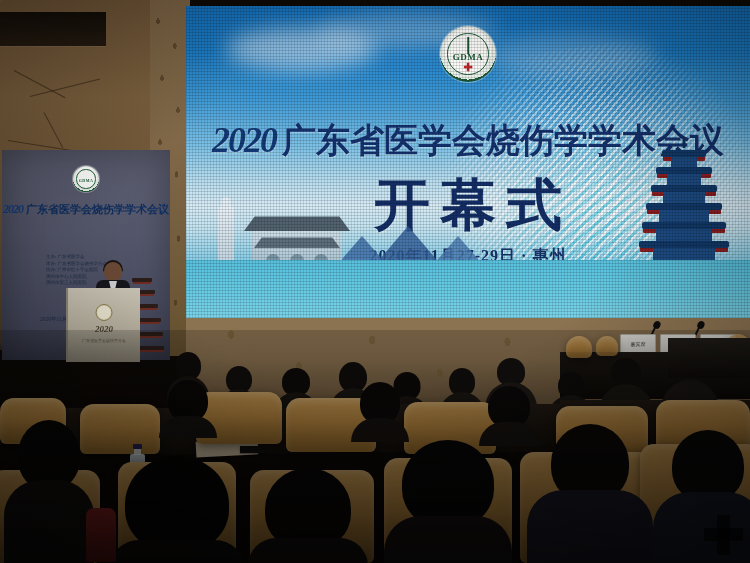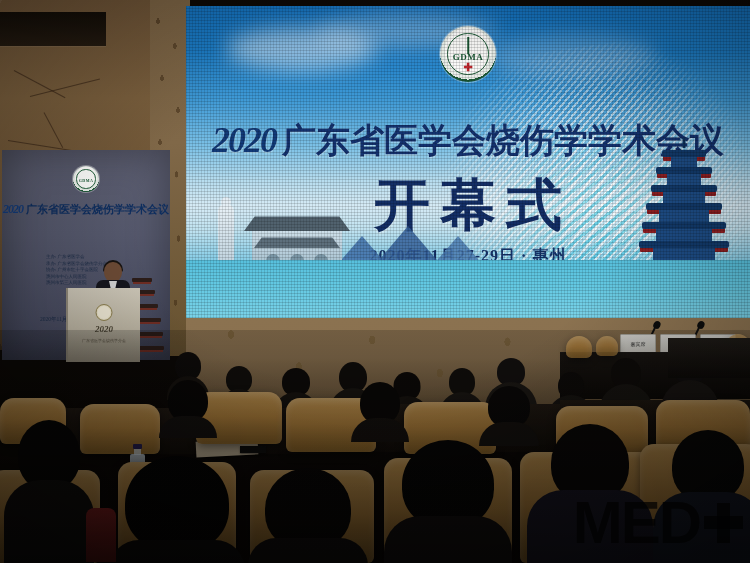--- a/index.html
+++ b/index.html
@@ -631,17 +631,16 @@
     <div class="h" style="top:0;width:72px;height:72px;background:#0a0908;"></div>
     <div class="sh" style="top:62px;width:110px;height:74px;background:#191d2b;"></div>
   </div>
 
   <div style="position:absolute;left:86px;top:508px;width:30px;height:54px;background:linear-gradient(180deg,#8c2322,#5d1514);border-radius:8px 8px 0 0;"></div>
 
   <div class="room-shade"></div>
   <div class="vignette"></div>
 
   <div class="watermark">
-    <span style="font-size:60px;">MED</span>
     <span class="wm-plus"></span>
   </div>
 
 </div>
 
 </body></html>

